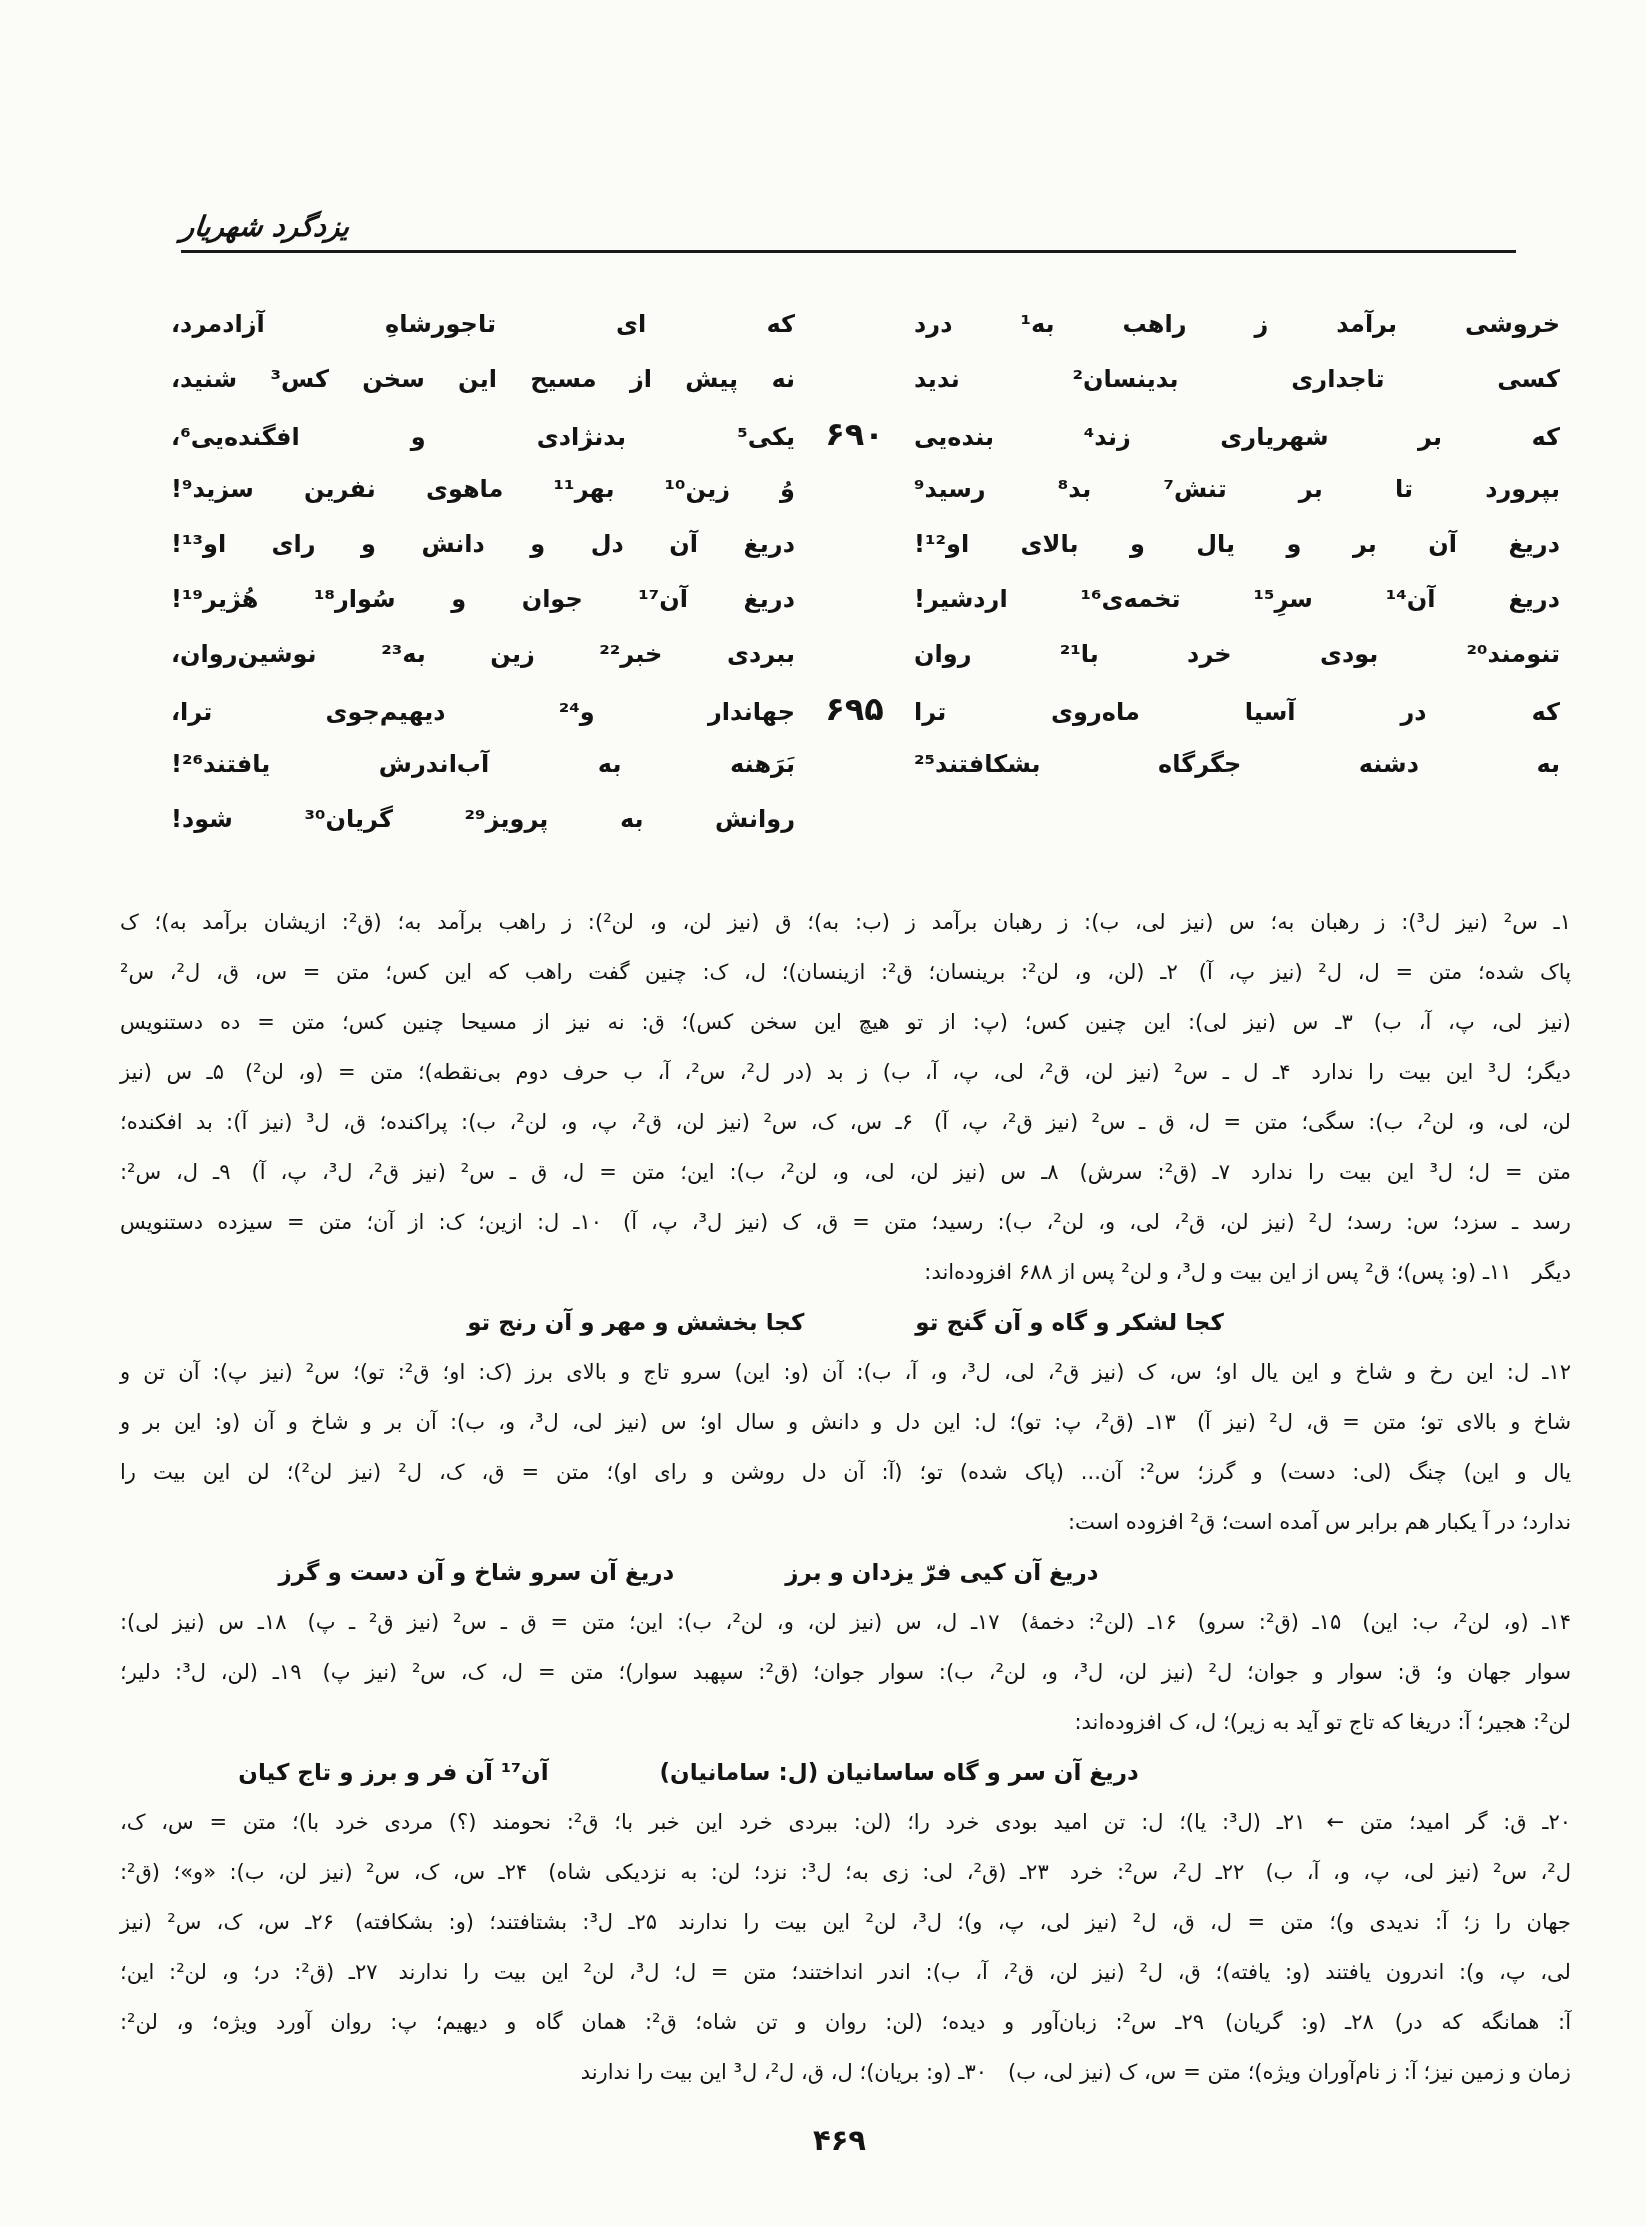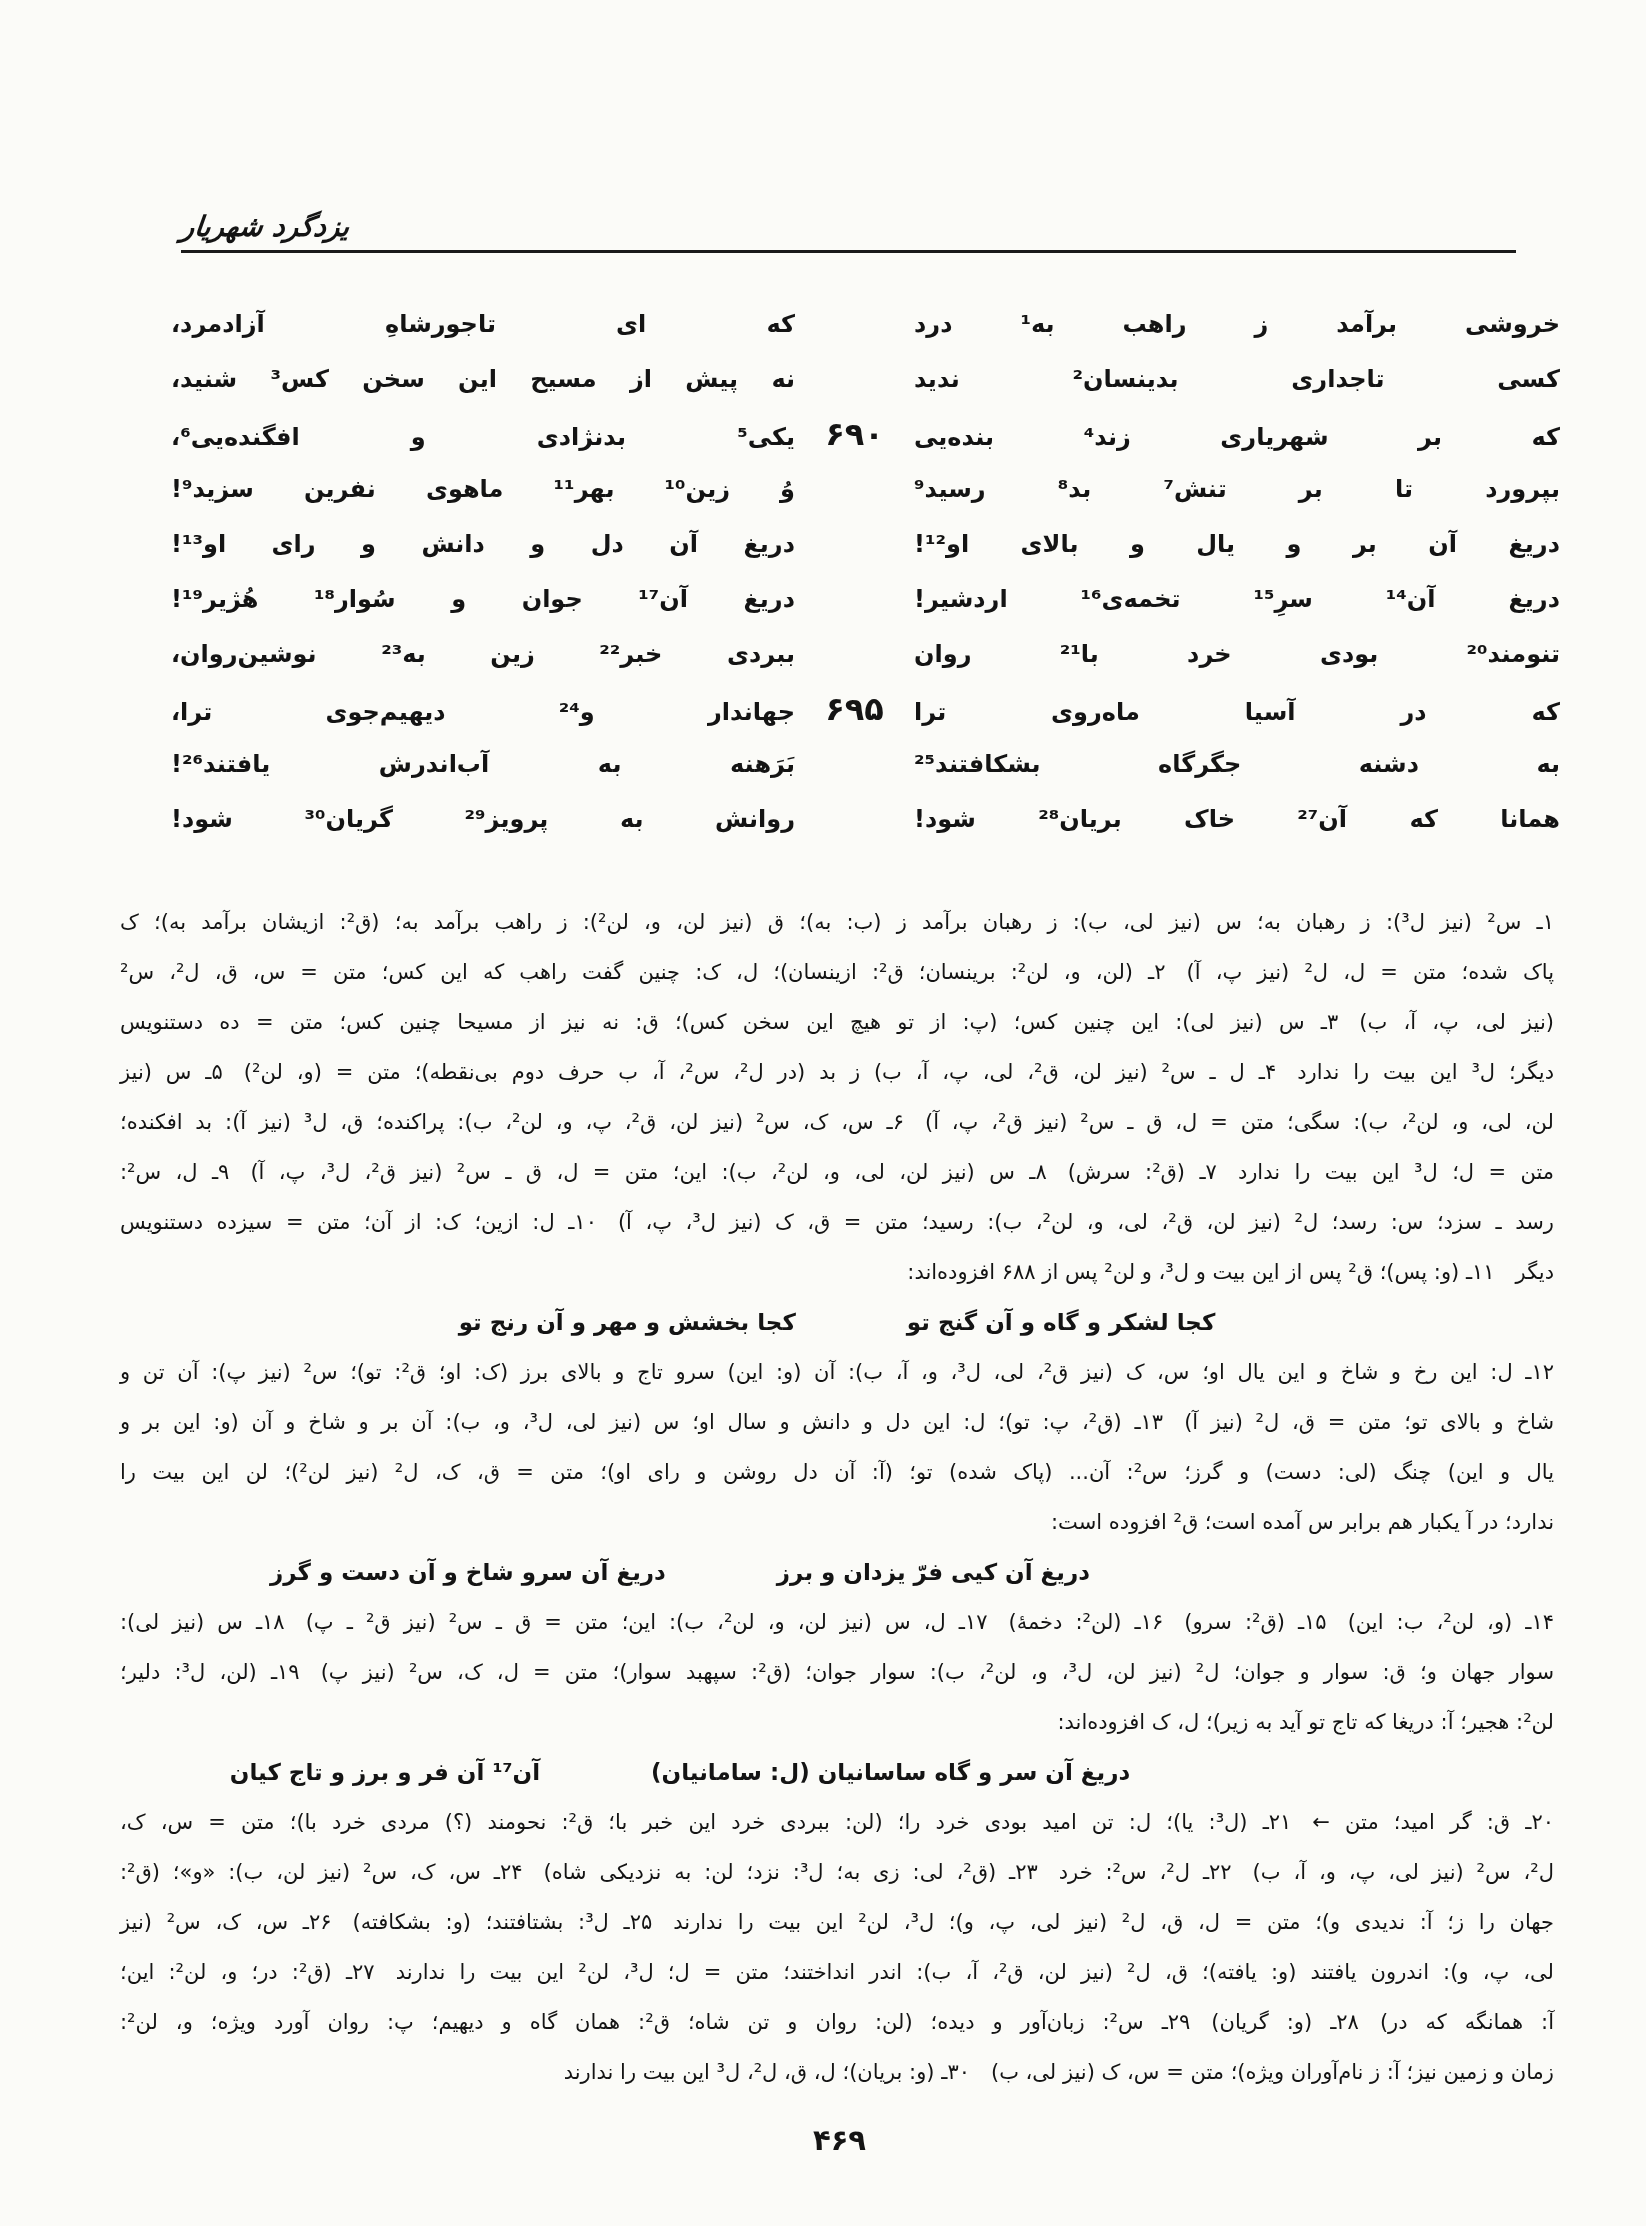--- a/index.html
+++ b/index.html
@@ -6,21 +6,21 @@
   body{width:1647px;height:2226px;background:#fbfbf8;}
   .page{position:relative;width:1647px;height:2226px;font-family:"DejaVu Sans",sans-serif;color:#141414;overflow:hidden;}
   .running-head{position:absolute;top:210px;left:181px;right:131px;border-bottom:3.7px solid #1a1a1a;padding-bottom:7.4px;direction:ltr;}
   .head-title{display:inline-block;font-size:28px;font-weight:bold;font-style:italic;transform:skewX(-6deg);letter-spacing:0.9px;}
   .poem{position:absolute;top:297px;right:87px;left:171px;direction:rtl;}
   .couplet{display:flex;justify-content:space-between;align-items:baseline;height:55px;}
   .hemistich{font-size:24px;font-weight:bold;line-height:55px;text-align:justify;text-align-last:justify;-moz-text-align-last:justify;text-justify:inter-word;overflow:hidden;white-space:normal;}
   .hemistich.first{width:646px;}
   .hemistich.second{width:624px;}
   .vnum{width:66px;flex:0 0 66px;text-align:center;font-size:32px;font-weight:bold;line-height:55px;}
-  .apparatus{position:absolute;top:897px;right:93px;left:120px;direction:rtl;font-size:21px;line-height:50px;font-weight:500;}
+  .apparatus{position:absolute;top:897px;right:76px;left:120px;direction:rtl;font-size:21px;line-height:50px;font-weight:500;}
   .app-line{text-align:justify;text-align-last:justify;-moz-text-align-last:justify;text-justify:inter-word;}
   .app-line.end{text-align:center;text-align-last:right;-moz-text-align-last:right;}
   .app-verse{display:flex;direction:rtl;justify-content:center;align-items:baseline;gap:111px;font-size:23px;font-weight:bold;line-height:50px;}
   .app-verse .hemi{white-space:nowrap;}
   .app-verse.shifted{transform:translateX(-157px);}
   .folio{position:absolute;top:2123px;left:16px;width:100%;text-align:center;font-size:29px;font-weight:bold;direction:rtl;}
 </style>
 </head>
 <body>
 
@@ -70,21 +70,20 @@
       <div class="hemistich first">که در آسیا ماه‌روی ترا</div>
       <div class="vnum">۶۹۵</div>
       <div class="hemistich second">جهاندار و²⁴ دیهیم‌جوی ترا،</div>
     </div>
     <div class="couplet">
       <div class="hemistich first">به دشنه جگرگاه بشکافتند²⁵</div>
       <div class="vnum"></div>
       <div class="hemistich second">بَرَهنه به آب‌اندرش یافتند²⁶!</div>
     </div>
     <div class="couplet">
-      <div class="hemistich first">همانا که آن²⁷ خاک بریان²⁸ شود!</div>
       <div class="vnum"></div>
       <div class="hemistich second">روانش به پرویز²⁹ گریان³⁰ شود!</div>
     </div>
   </div>
 
   <div class="apparatus">
     <div class="app-line">۱ـ س² (نیز ل³): ز رهبان به؛ س (نیز لی، ب): ز رهبان برآمد ز (ب: به)؛ ق (نیز لن، و، لن²): ز راهب برآمد به؛ (ق²: ازیشان برآمد به)؛ ک</div>
     <div class="app-line">پاک شده؛ متن = ل، ل² (نیز پ، آ) ۲ـ (لن، و، لن²: برینسان؛ ق²: ازینسان)؛ ل، ک: چنین گفت راهب که این کس؛ متن = س، ق، ل²، س²</div>
     <div class="app-line">(نیز لی، پ، آ، ب) ۳ـ س (نیز لی): این چنین کس؛ (پ: از تو هیچ این سخن کس)؛ ق: نه نیز از مسیحا چنین کس؛ متن = ده دستنویس</div>
     <div class="app-line">دیگر؛ ل³ این بیت را ندارد ۴ـ ل ـ س² (نیز لن، ق²، لی، پ، آ، ب) ز بد (در ل²، س²، آ، ب حرف دوم بی‌نقطه)؛ متن = (و، لن²) ۵ـ س (نیز</div>

